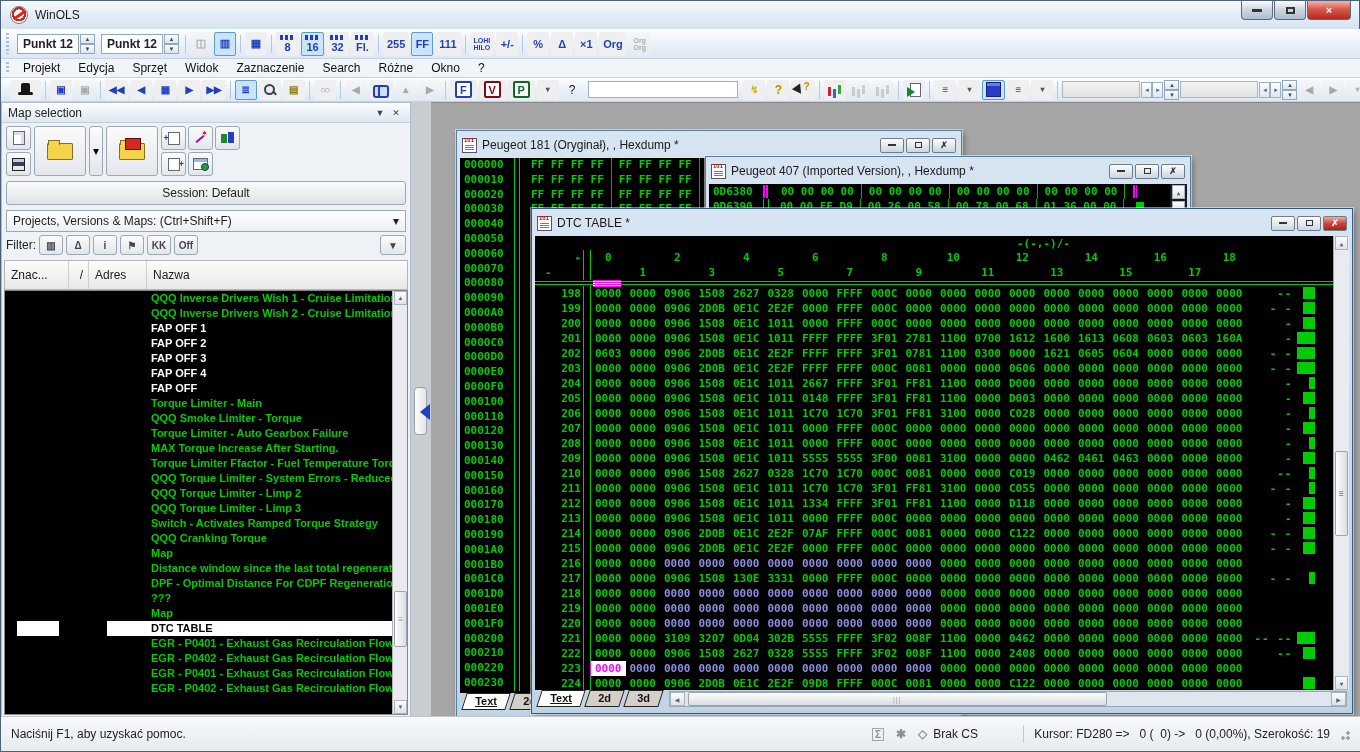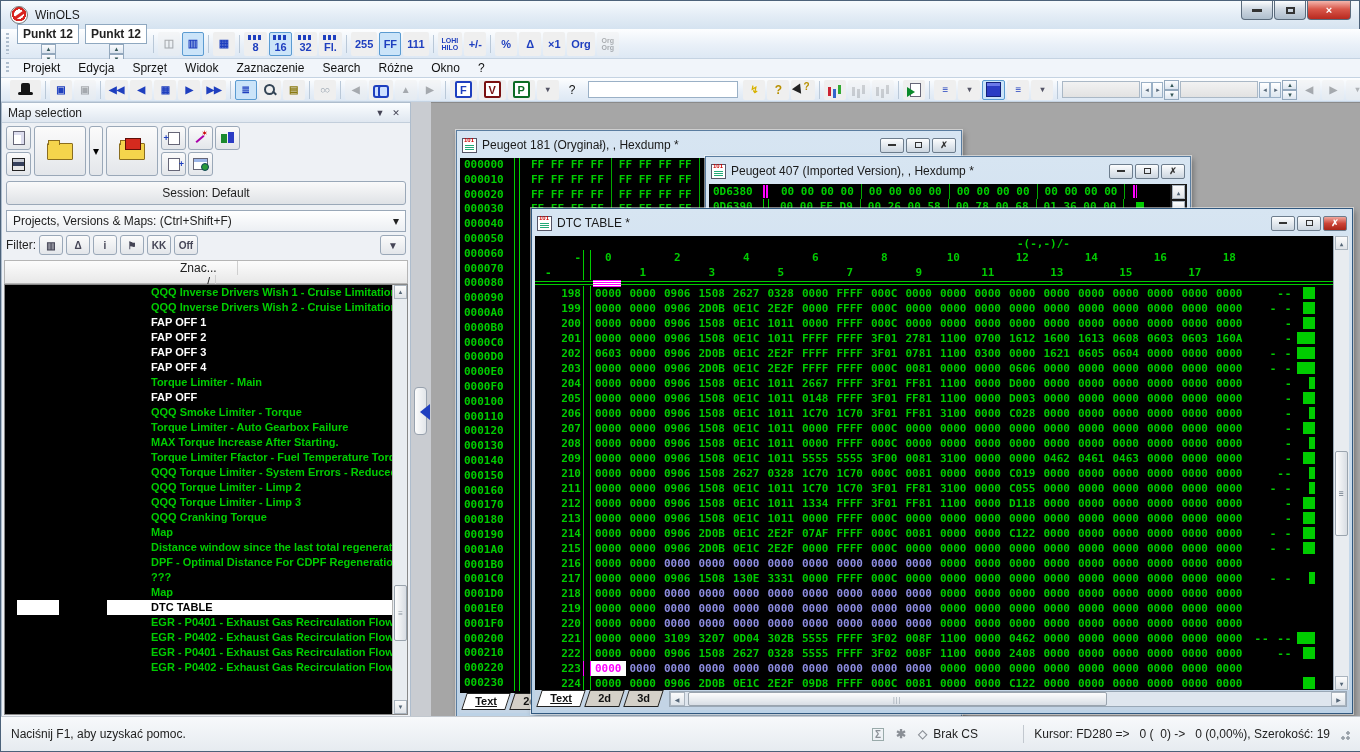--- a/index.html
+++ b/index.html
@@ -32,21 +32,21 @@
   .tbar { position:absolute; left:0; width:1359px;
     background:linear-gradient(#fdfeff,#e9f0f8 55%,#dde8f4);
     border-bottom:1px solid #c5d3e2; display:flex; align-items:center; }
   #toolbar1 { top:28px; height:30px; }
   #menubar  { top:58px; height:19px; background:#f1f5fa; }
   #toolbar2 { top:77px; height:24px; }
   .grip { width:5px; height:70%; margin:0 4px;
     background:repeating-linear-gradient(#aebdcd 0 2px, transparent 2px 4px);
     background-size:3px 100%; background-repeat:no-repeat; background-position:1px 0; }
   .tsep { width:1px; height:18px; background:#b9c8d8; margin:0 3px; }
-  .fontcombo { display:flex; align-items:center; margin:0 3px;flex-direction:column; }
+  .fontcombo { display:flex; align-items:center; margin:0 3px; }
   .fontcombo .fld { width:62px; height:20px; background:#fff; border:1px solid #8fa8c0;
     display:flex; align-items:center; padding-left:5px; font-weight:bold; color:#222; }
   .spin { display:flex; flex-direction:column; margin-left:1px; }
   .spin b { width:15px; height:10px; border:1px solid #93a8bd; background:linear-gradient(#fbfcfe,#dce5ef);
     font-size:6px; color:#355; display:flex; align-items:center; justify-content:center; }
   .tb-btn { min-width:22px; height:24px; margin:0 1px; padding:0 3px;
     border:1px solid transparent; border-radius:2px; display:flex; flex-direction:column;
     align-items:center; justify-content:center; color:#1f3fbf; font-weight:bold; font-size:11px; }
   .tb-btn .bars { width:15px; height:5px; margin-bottom:1px;
     background:repeating-linear-gradient(90deg,#1f3fbf 0 3px, transparent 3px 5px); }
@@ -131,22 +131,22 @@
   .wide { width:100%; border:1px solid #9aa8b8; border-radius:3px; background:linear-gradient(#fafafa,#dfe2e6);
     display:flex; align-items:center; justify-content:center; color:#222; }
   .mp-selector { height:22px; margin:5px 4px 0 4px; border:1px solid #9aa8b8; background:linear-gradient(#fff,#eceff3);
     display:flex; align-items:center; padding:0 6px; color:#222; }
   .mp-selector .sp { flex:1; }
   .mp-filter { height:26px; display:flex; align-items:center; padding:2px 4px; gap:3px; color:#222; }
   .fbtn { min-width:24px; height:20px; padding:0 3px; border:1px solid #9aa8b8; border-radius:3px;
     background:linear-gradient(#fbfbfb,#e3e6ea); display:flex; align-items:center; justify-content:center;
     font-size:10px; font-weight:bold; color:#445; }
   .fbig { margin-left:auto; width:26px; }
-  .mp-cols { height:24px; display:flex; background:linear-gradient(#fcfcfc,#e8e8e8); border:1px solid #b5b5b5;
-    margin:2px 2px 0 2px; color:#222; align-items:center;flex-direction:column; }
+  .mp-cols { height:30px; display:flex; background:linear-gradient(#fcfcfc,#e8e8e8); border:1px solid #b5b5b5;
+    margin:2px 2px 0 2px; color:#222; align-items:center; }
   .mp-cols span { padding-left:6px; border-right:1px solid #cfcfcf; height:100%; display:flex; align-items:center; }
   .c0 { width:64px; } .c1 { width:20px; justify-content:center; } .c2 { width:58px; } .c3 { flex:1; border-right:none!important; }
   .mp-listwrap { flex:1; display:flex; margin:0 2px 2px 2px; border:1px solid #888; position:relative; }
   .mp-list { flex:1; background:#000; overflow:hidden; position:relative; }
   .mlrow { height:15px; line-height:15px; white-space:nowrap; position:relative;
     font-weight:bold; font-size:11px; color:#00CC00; }
   .mlrow .nm { position:absolute; left:146px; top:0; }
   .mlrow.w { color:#fff; }
   .mlrow.s .p1 { position:absolute; left:12px; width:42px; top:0; bottom:0; background:#fff; }
   .mlrow.s .p2 { position:absolute; left:102px; right:0; top:0; bottom:0; background:#fff; }
@@ -587,46 +587,49 @@
             </div>
             <div class="mlrow w">
               <span class="nm">FAP OFF 2</span>
             </div>
             <div class="mlrow w">
               <span class="nm">FAP OFF 3</span>
             </div>
             <div class="mlrow w">
               <span class="nm">FAP OFF 4</span>
             </div>
-            <div class="mlrow g">
-              <span class="nm">Torque Limiter - Main</span>
-            </div>
             <div class="mlrow w">
               <span class="nm">FAP OFF</span>
             </div>
             <div class="mlrow g">
+              <span class="nm">Torque Limiter - Main</span>
+            </div>
+            <div class="mlrow g">
               <span class="nm">QQQ Smoke Limiter - Torque</span>
             </div>
             <div class="mlrow g">
               <span class="nm">Torque Limiter - Auto Gearbox Failure</span>
             </div>
             <div class="mlrow g">
               <span class="nm">MAX Torque Increase After Starting.</span>
             </div>
             <div class="mlrow g">
               <span class="nm">Torque Limiter Ffactor - Fuel Temperature Torque Li</span>
             </div>
             <div class="mlrow g">
               <span class="nm">QQQ Torque Limiter - System Errors - Reduced Torc</span>
             </div>
             <div class="mlrow g">
               <span class="nm">QQQ Torque Limiter - Limp 2</span>
             </div>
             <div class="mlrow g">
               <span class="nm">QQQ Torque Limiter - Limp 3</span>
+            </div>
+            <div class="mlrow g">
+              <span class="nm">Switch - Activates Ramped Torque Strategy</span>
             </div>
             <div class="mlrow g">
               <span class="nm">QQQ Cranking Torque</span>
             </div>
             <div class="mlrow g">
               <span class="nm">Map</span>
             </div>
             <div class="mlrow g">
               <span class="nm">Distance window since the last total regeneration.</span>
             </div>

